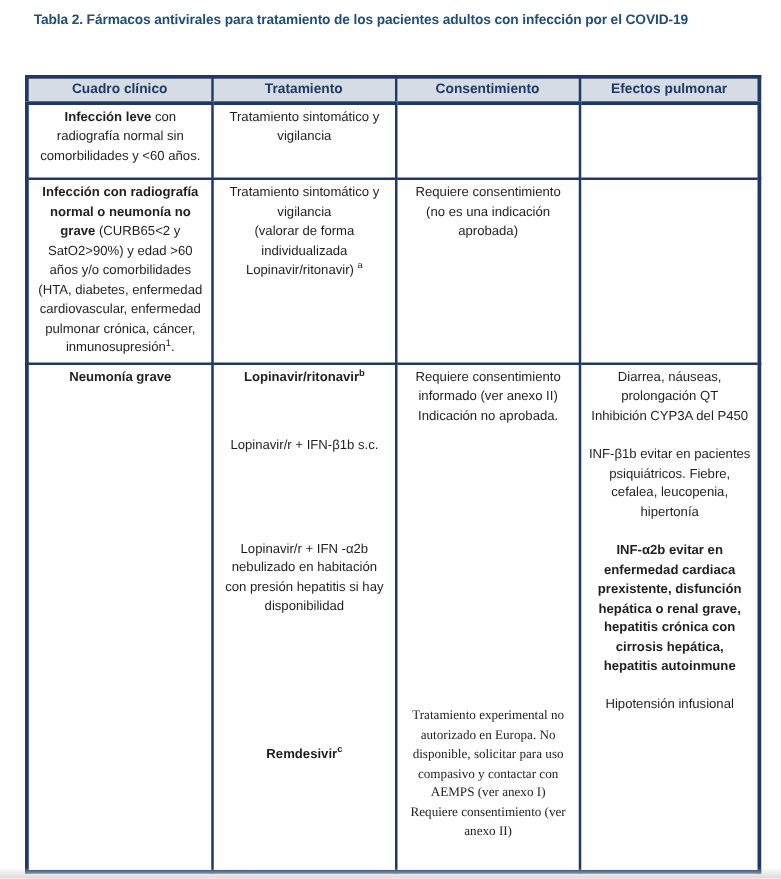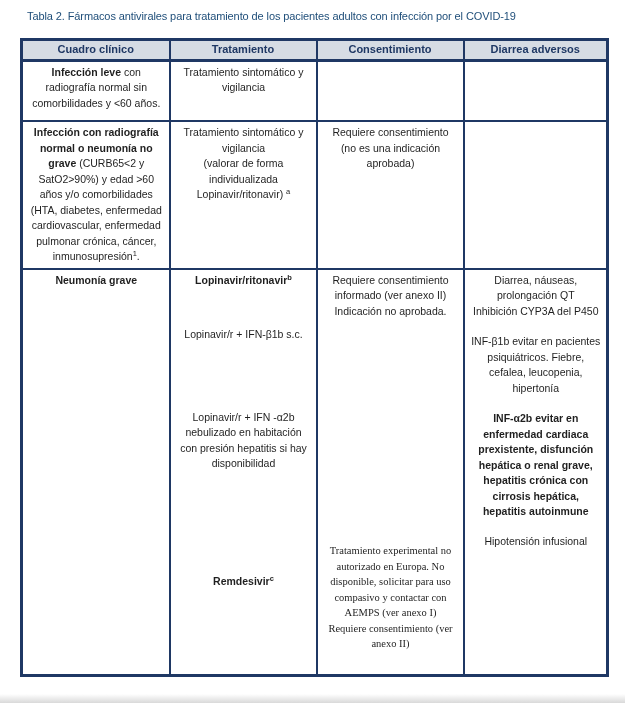--- a/index.html
+++ b/index.html
@@ -10,30 +10,30 @@
     background: #ffffff;
     font-family: "Liberation Sans", "DejaVu Sans", sans-serif;
     position: relative;
     overflow: hidden;
   }
   .doc-title {
     position: absolute;
     left: 27px;
     top: 7px;
     color: #1f4e79;
-    font-weight: normal;
+    font-weight: bold;
     font-size: 11px;
     letter-spacing: -0.1px;
     line-height: 19px;
     white-space: nowrap;
   }
   table.main-table {
     position: absolute;
     left: 20px;
-    top: 38px;
+    top: 60px;
     width: 586px;
     border-collapse: collapse;
     table-layout: fixed;
     border: 3px solid #1f3864;
   }
   table.main-table td, table.main-table th {
     border: 2px solid #1f3864;
     padding: 3px 5px 3px 6px;
     font-size: 10.5px;
     line-height: 15.5px;
@@ -90,21 +90,21 @@
     <col style="width:148px">
     <col style="width:147px">
     <col style="width:147px">
     <col style="width:144px">
   </colgroup>
   <tbody>
       <tr class="r-header">
     <th>Cuadro clínico</th>
     <th>Tratamiento</th>
     <th>Consentimiento</th>
-    <th>Diarrea adversos</th>
+    <th>Efectos pulmonar</th>
   </tr>
 
   <tr class="r1">
     <td><span class="b">Infección leve</span><span> con radiografía normal sin comorbilidades y &lt;60 años.</span></td>
     <td class="v-mid">
           <div>Tratamiento sintomático y vigilancia</div>
         </td>
     <td><span></span></td>
     <td><span></span></td>
   </tr>

